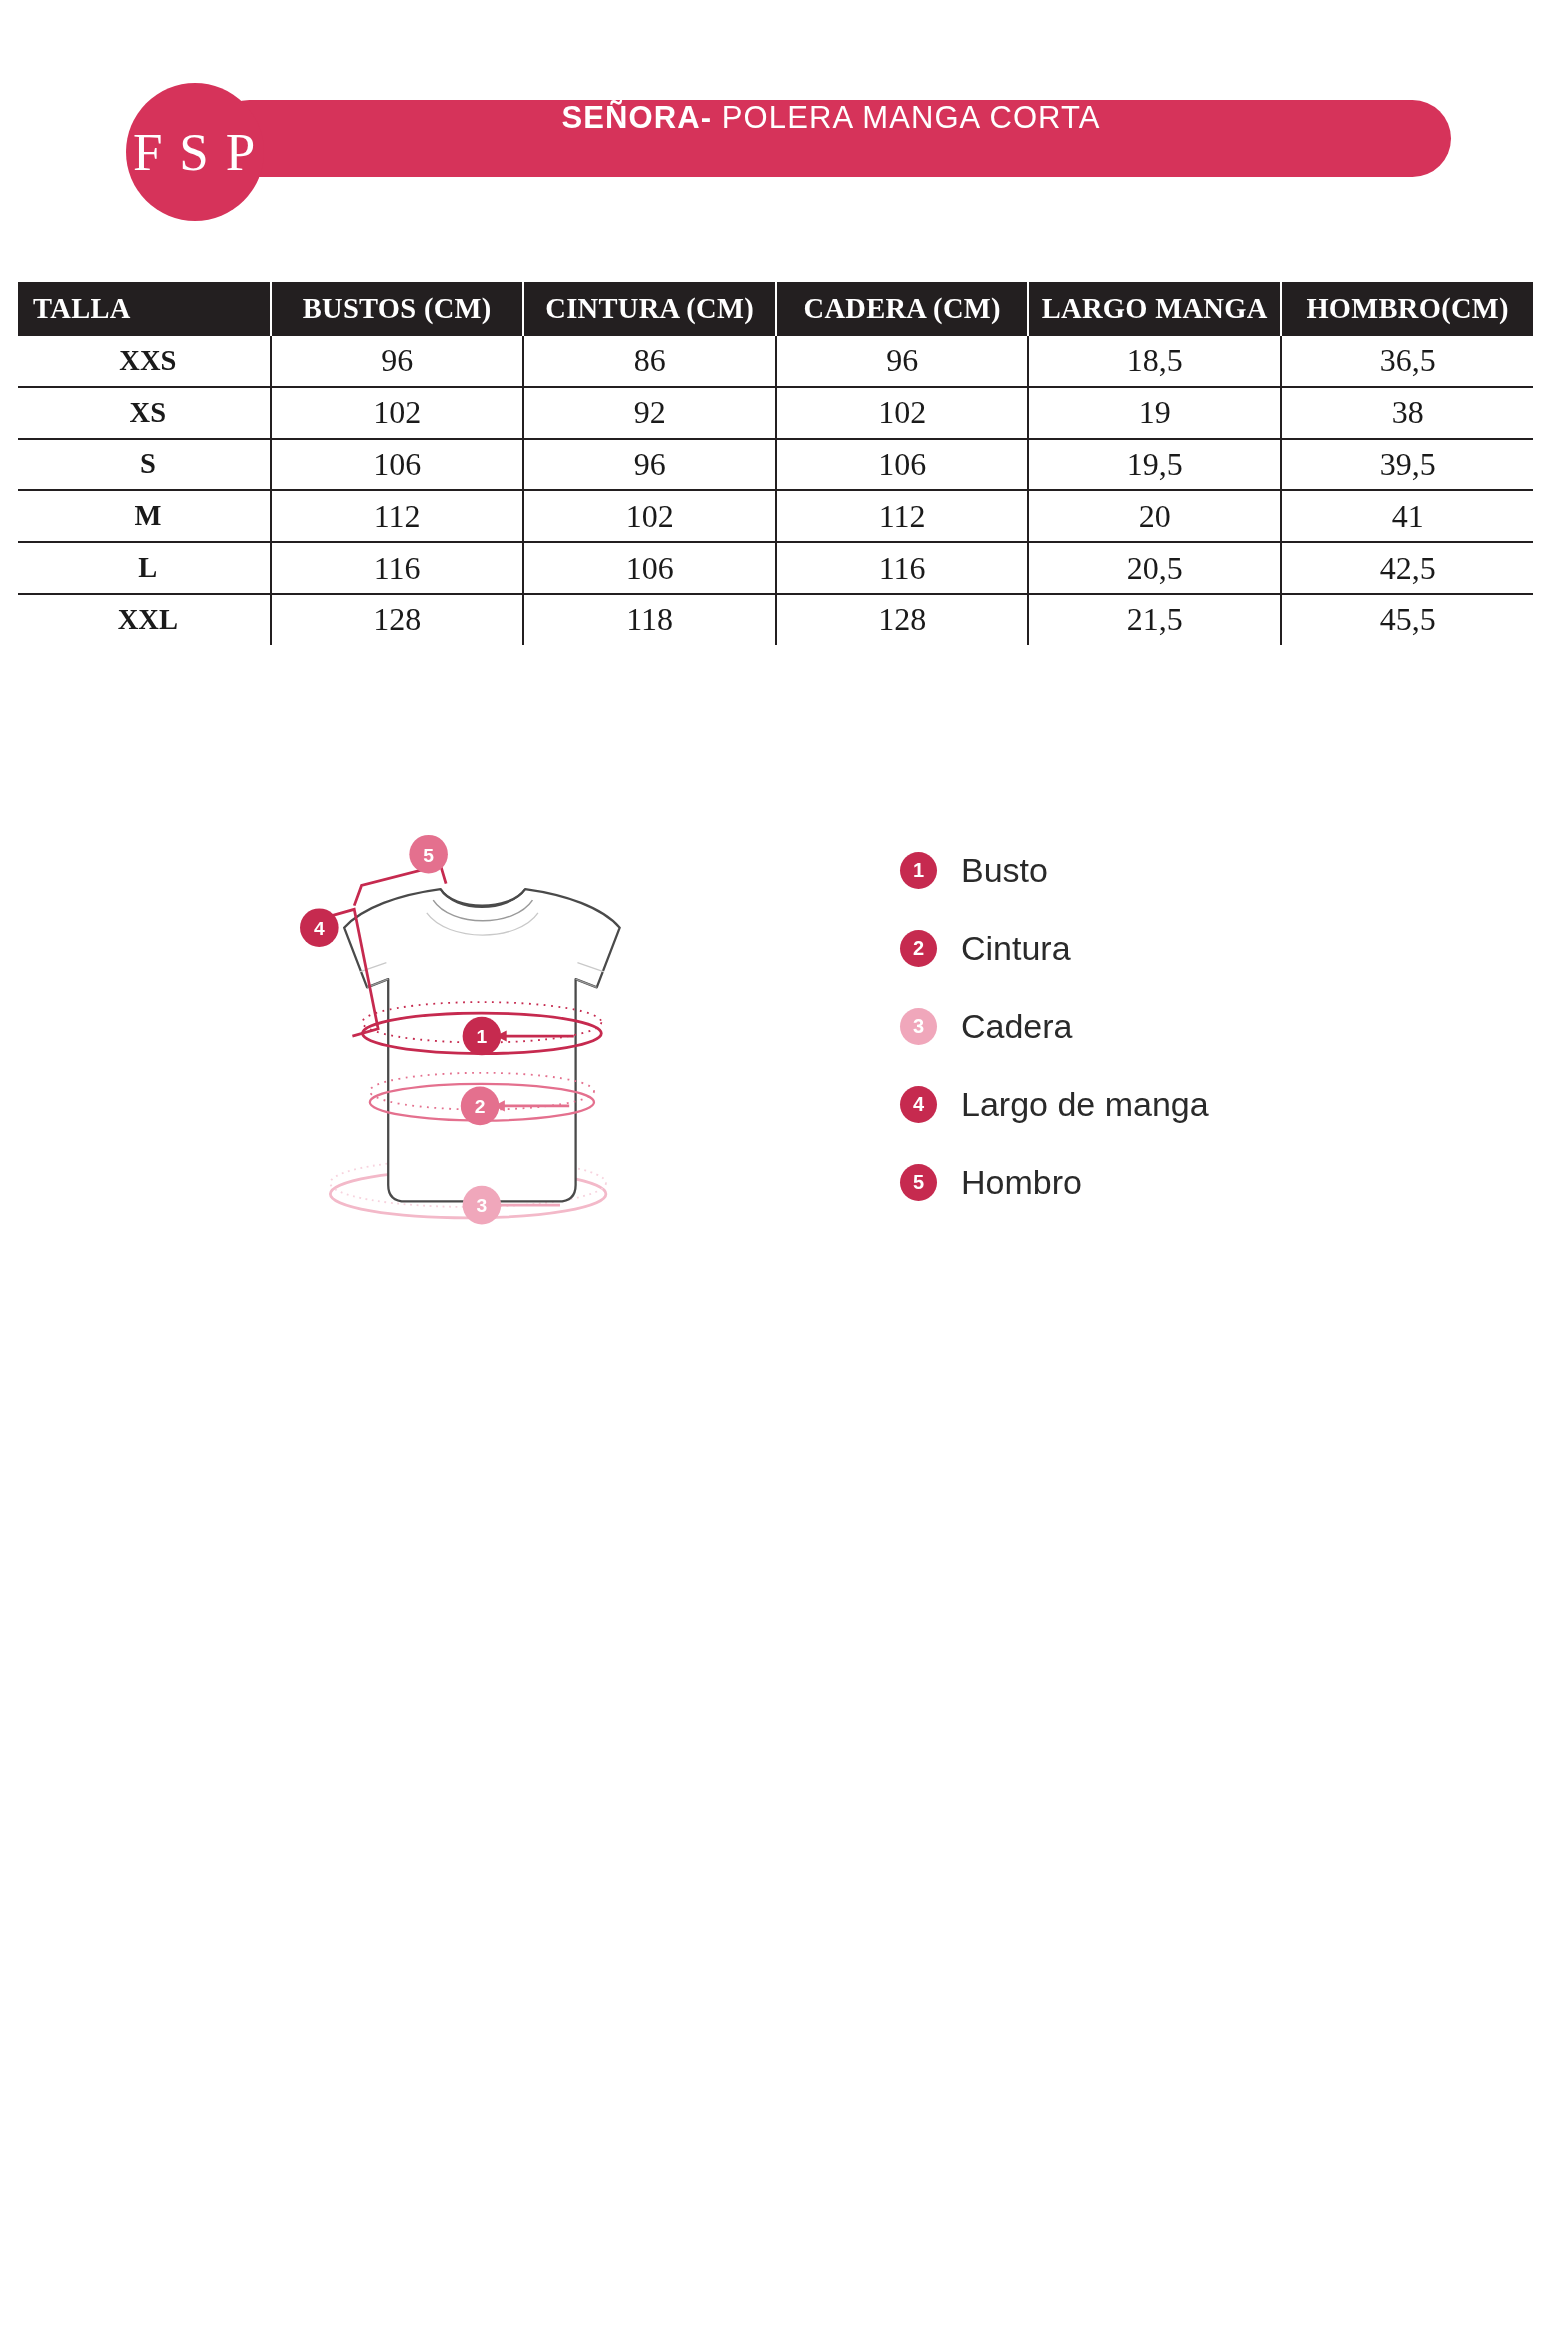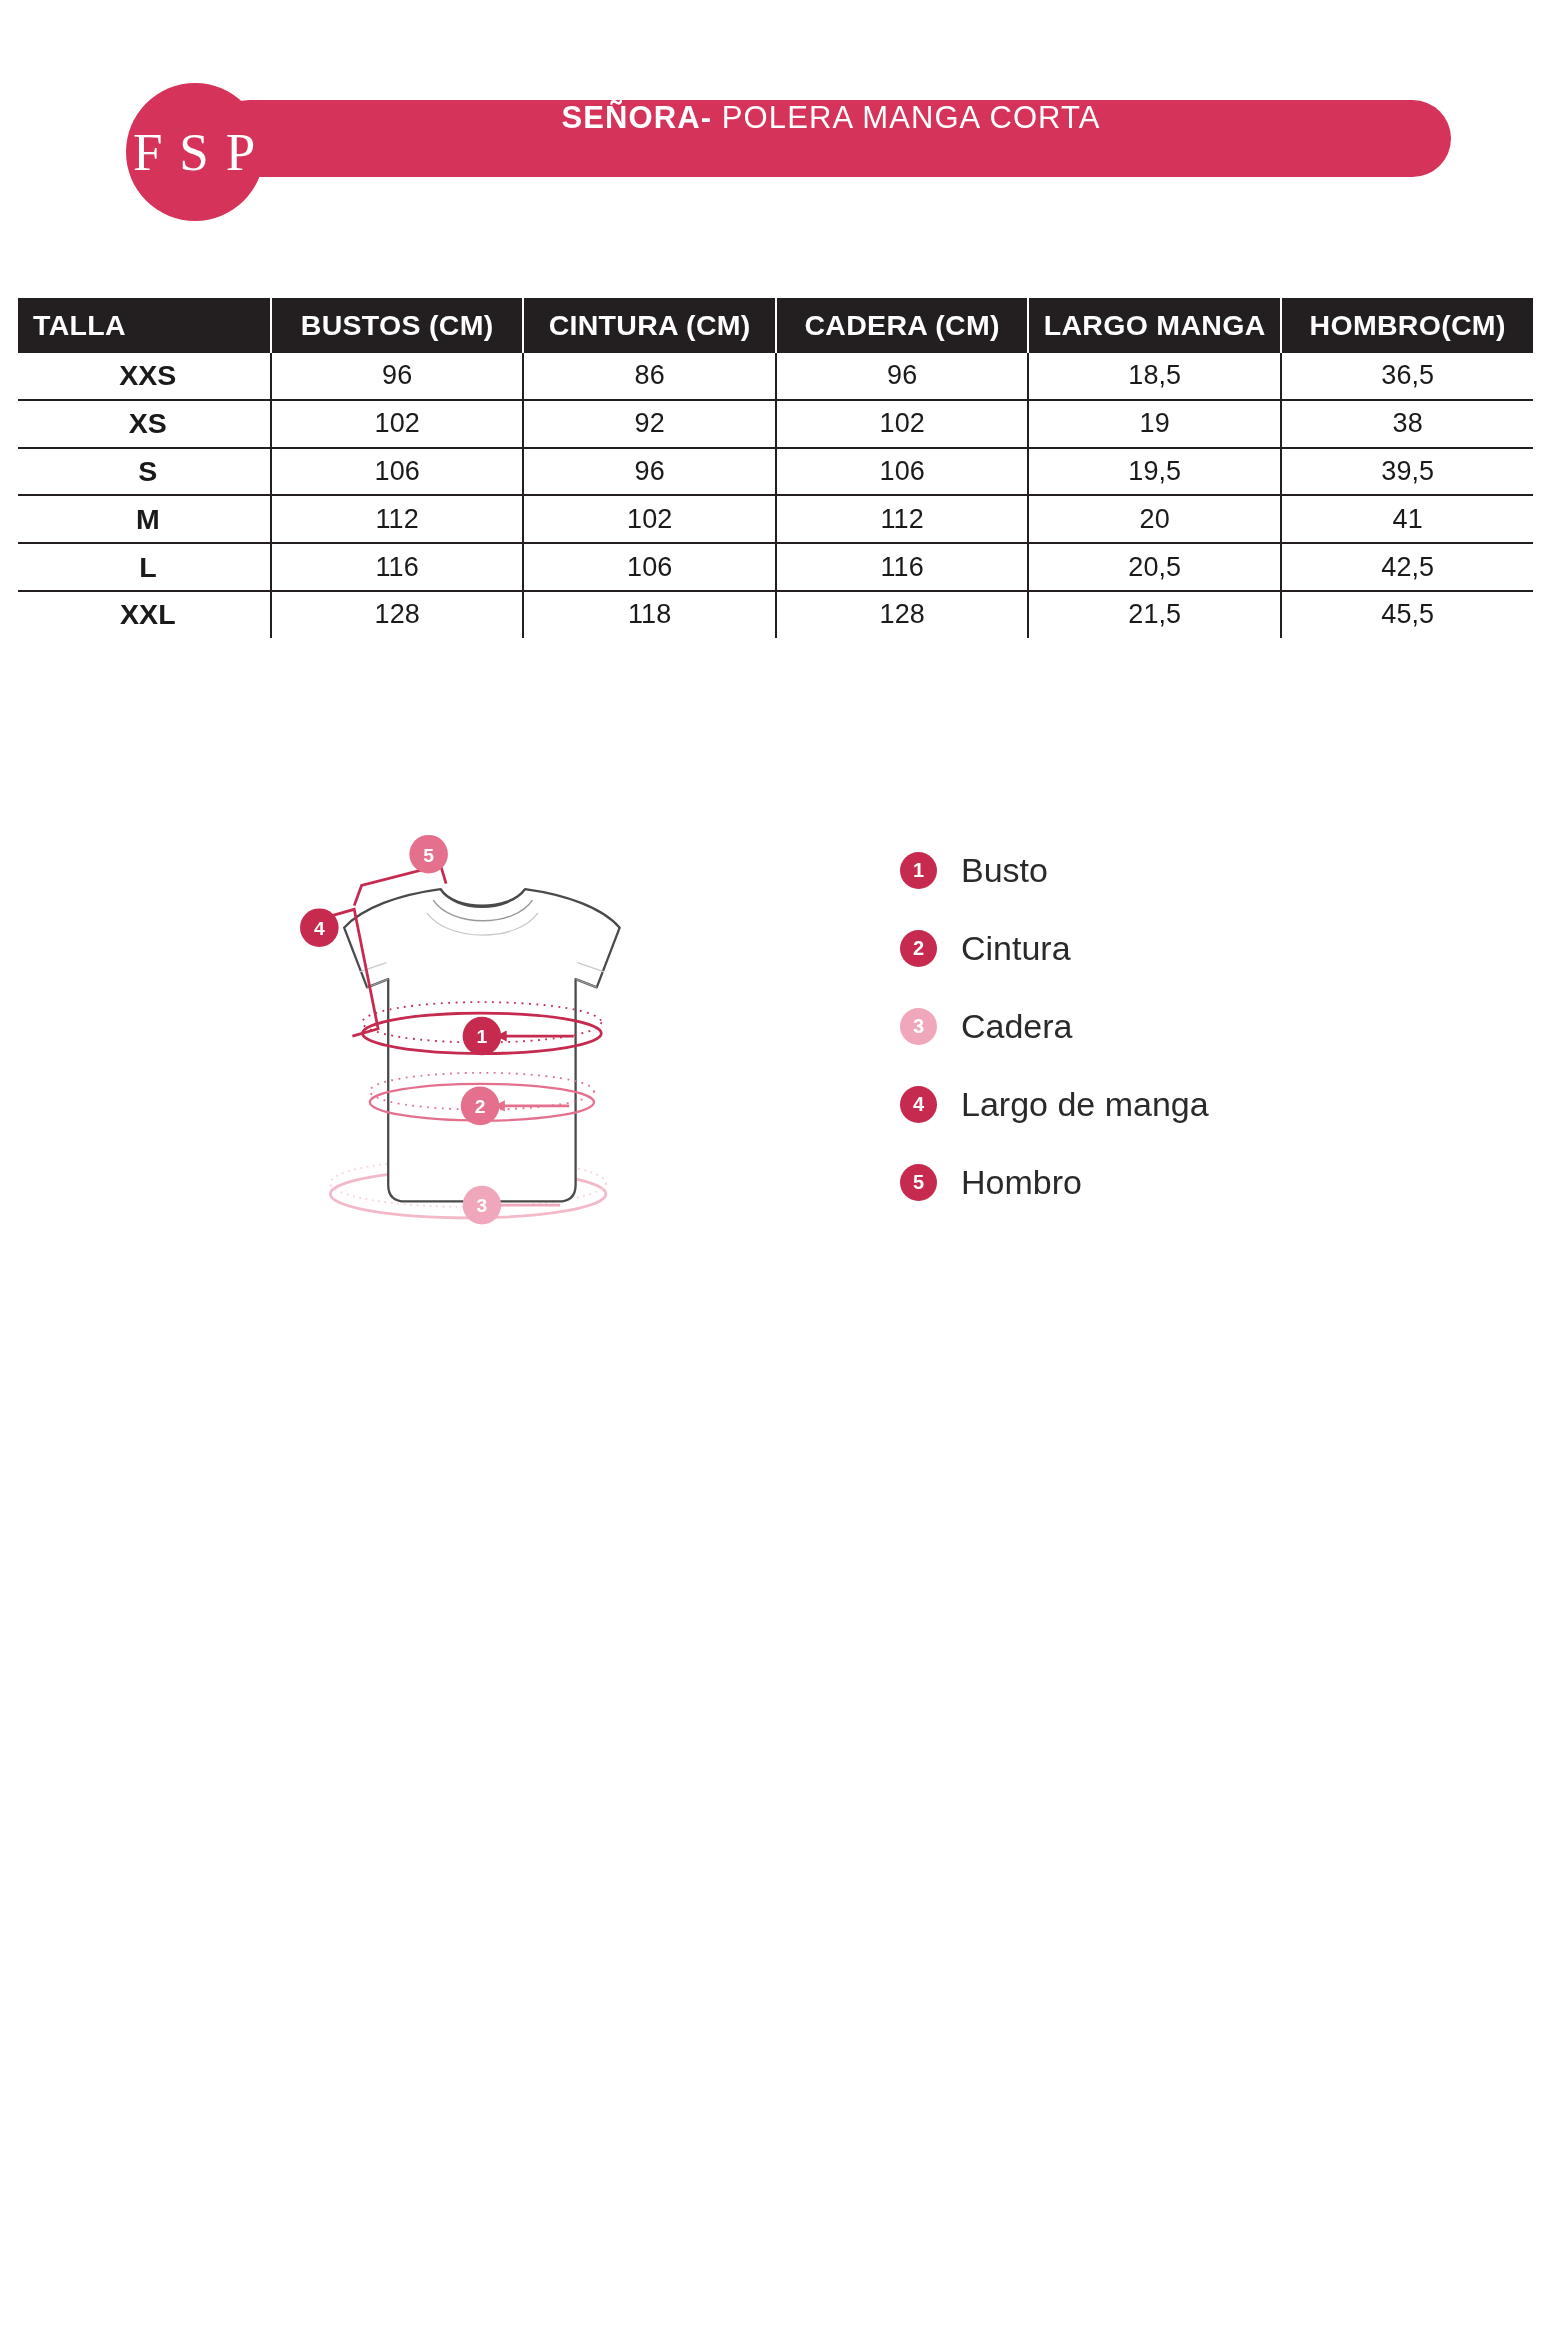--- a/index.html
+++ b/index.html
@@ -65,22 +65,23 @@
     font-size: 53px;
     font-family: "Liberation Serif", serif;
     letter-spacing: 1.8px;
     font-weight: 300;
   }
 
   
   .table-wrap {
     position: absolute;
     left: 18.4px;
-    top: 298px;
+    top: 282px;
     width: 1515px;
+    font-family: Liberation Serif, serif;
   }
   table.size-table {
     border-collapse: collapse;
     width: 100%;
     table-layout: fixed;
   }
   table.size-table th {
     background: #231f20;
     color: #ffffff;
     font-size: 28.5px;
@@ -94,21 +95,21 @@
   table.size-table th:first-child {
     text-align: left;
     padding-left: 14.7px;
   }
   table.size-table th:last-child {
     border-right: none;
   }
   table.size-table td {
     background: #ffffff;
     color: #1a1a1a;
-    font-size: 27px;
+    font-size: 32px;
     text-align: center;
     padding: 6.4px 7.3px;
     border-right: 2.8px solid #231f20;
     border-bottom: 2.8px solid #231f20;
   }
   table.size-table td:last-child {
     border-right: none;
   }
   table.size-table tr:last-child td {
     border-bottom: none;

